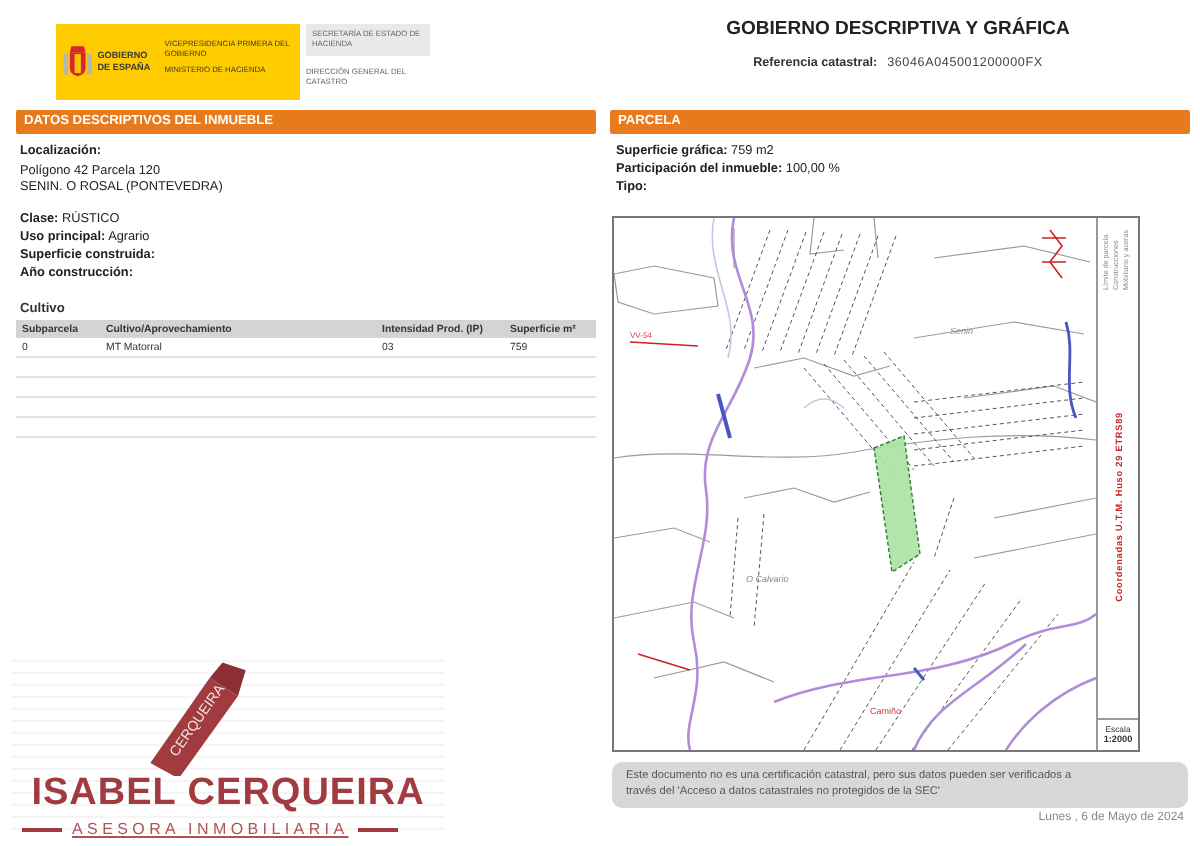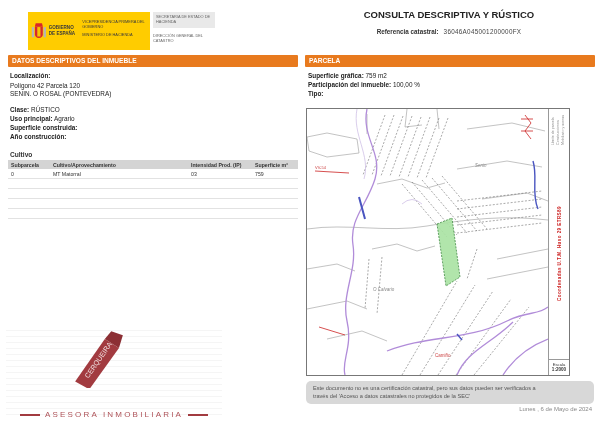--- a/index.html
+++ b/index.html
@@ -55,21 +55,21 @@
               background:#d8d8d8;border-radius:5px;padding:3px 7px;font-size:5.6px;color:#555;
               line-height:1.5;}
   .doc-date{position:absolute;left:306px;top:406px;width:286px;text-align:right;font-size:6px;color:#888;}
   
   .logo{position:absolute;left:6px;top:330px;width:216px;height:90px;text-align:center;
         background:repeating-linear-gradient(180deg,rgba(0,0,0,0.04) 0 1px,transparent 1px 6px);}
   .ribbon{position:absolute;left:50px;top:0px;}
   .logo-name{position:absolute;left:0;top:56px;width:216px;font-size:19px;font-weight:bold;
              color:#A23B40;letter-spacing:0.5px;}
   .logo-tagline{position:absolute;left:0;top:80px;width:216px;display:flex;align-items:center;
-                justify-content:center;color:#AE5258;}
+                justify-content:flex-start;color:#AE5258;text-decoration:underline;}
   .logo-tagline .dash{width:20px;height:2px;background:#A23B40;margin:0 5px;}
   .logo-tagline .tg{font-size:8px;letter-spacing:2.2px;}
 </style>
 </head>
 <body>
 
 <div class="page">
 
   <div class="gov-block">
     <div class="gov-yellow">
@@ -86,21 +86,21 @@
         <div>MINISTERIO DE HACIENDA</div>
       </div>
     </div>
     <div class="gov-right">
       <div class="gov-secretariat">SECRETARÍA DE ESTADO DE HACIENDA</div>
       <div class="gov-directorate">DIRECCIÓN GENERAL DEL CATASTRO</div>
     </div>
   </div>
 
   <div class="title-block">
-    <div class="title-line">CONSULTA DESCRIPTIVA Y RÚSTICO</div>
+    <div class="title-line">GOBIERNO DESCRIPTIVA Y GRÁFICA</div>
     <div class="ref-row">
       <span class="lbl">Referencia catastral:</span><span class="val">36046A045001200000FX</span>
     </div>
   </div>
 
   <div class="secbar" style="left:8px;top:55px;width:290px;">DATOS DESCRIPTIVOS DEL INMUEBLE</div>
 
   <div class="field" style="left:10px;top:72px;">
     <span class="lbl">Localización:</span>
   </div>
@@ -284,20 +284,21 @@
     <div>través del 'Acceso a datos catastrales no protegidos de la SEC'</div>
   </div>
   <div class="doc-date">Lunes , 6 de Mayo de 2024</div>
 
   <div class="logo">
     <svg class="ribbon" width="86" height="58" viewBox="0 0 86 90">
       <polygon points="6,80 52,14 74,28 28,92" fill="#A23B40"></polygon>
       <polygon points="52,14 74,28 80,8 62,2" fill="#8C2F34"></polygon>
       <text transform="rotate(-55 38 52)" x="12" y="56" font-size="11" fill="#ffffff" opacity="0.85" font-family="Liberation Sans, sans-serif">CERQUEIRA</text>
     </svg>
+    <div class="logo-name">ISABEL CERQUEIRA</div>
     <div class="logo-tagline">
       <div class="dash"></div>
       <div class="tg">ASESORA INMOBILIARIA</div>
       <div class="dash"></div>
     </div>
   </div>
 
 </div>
 
 </body></html>

